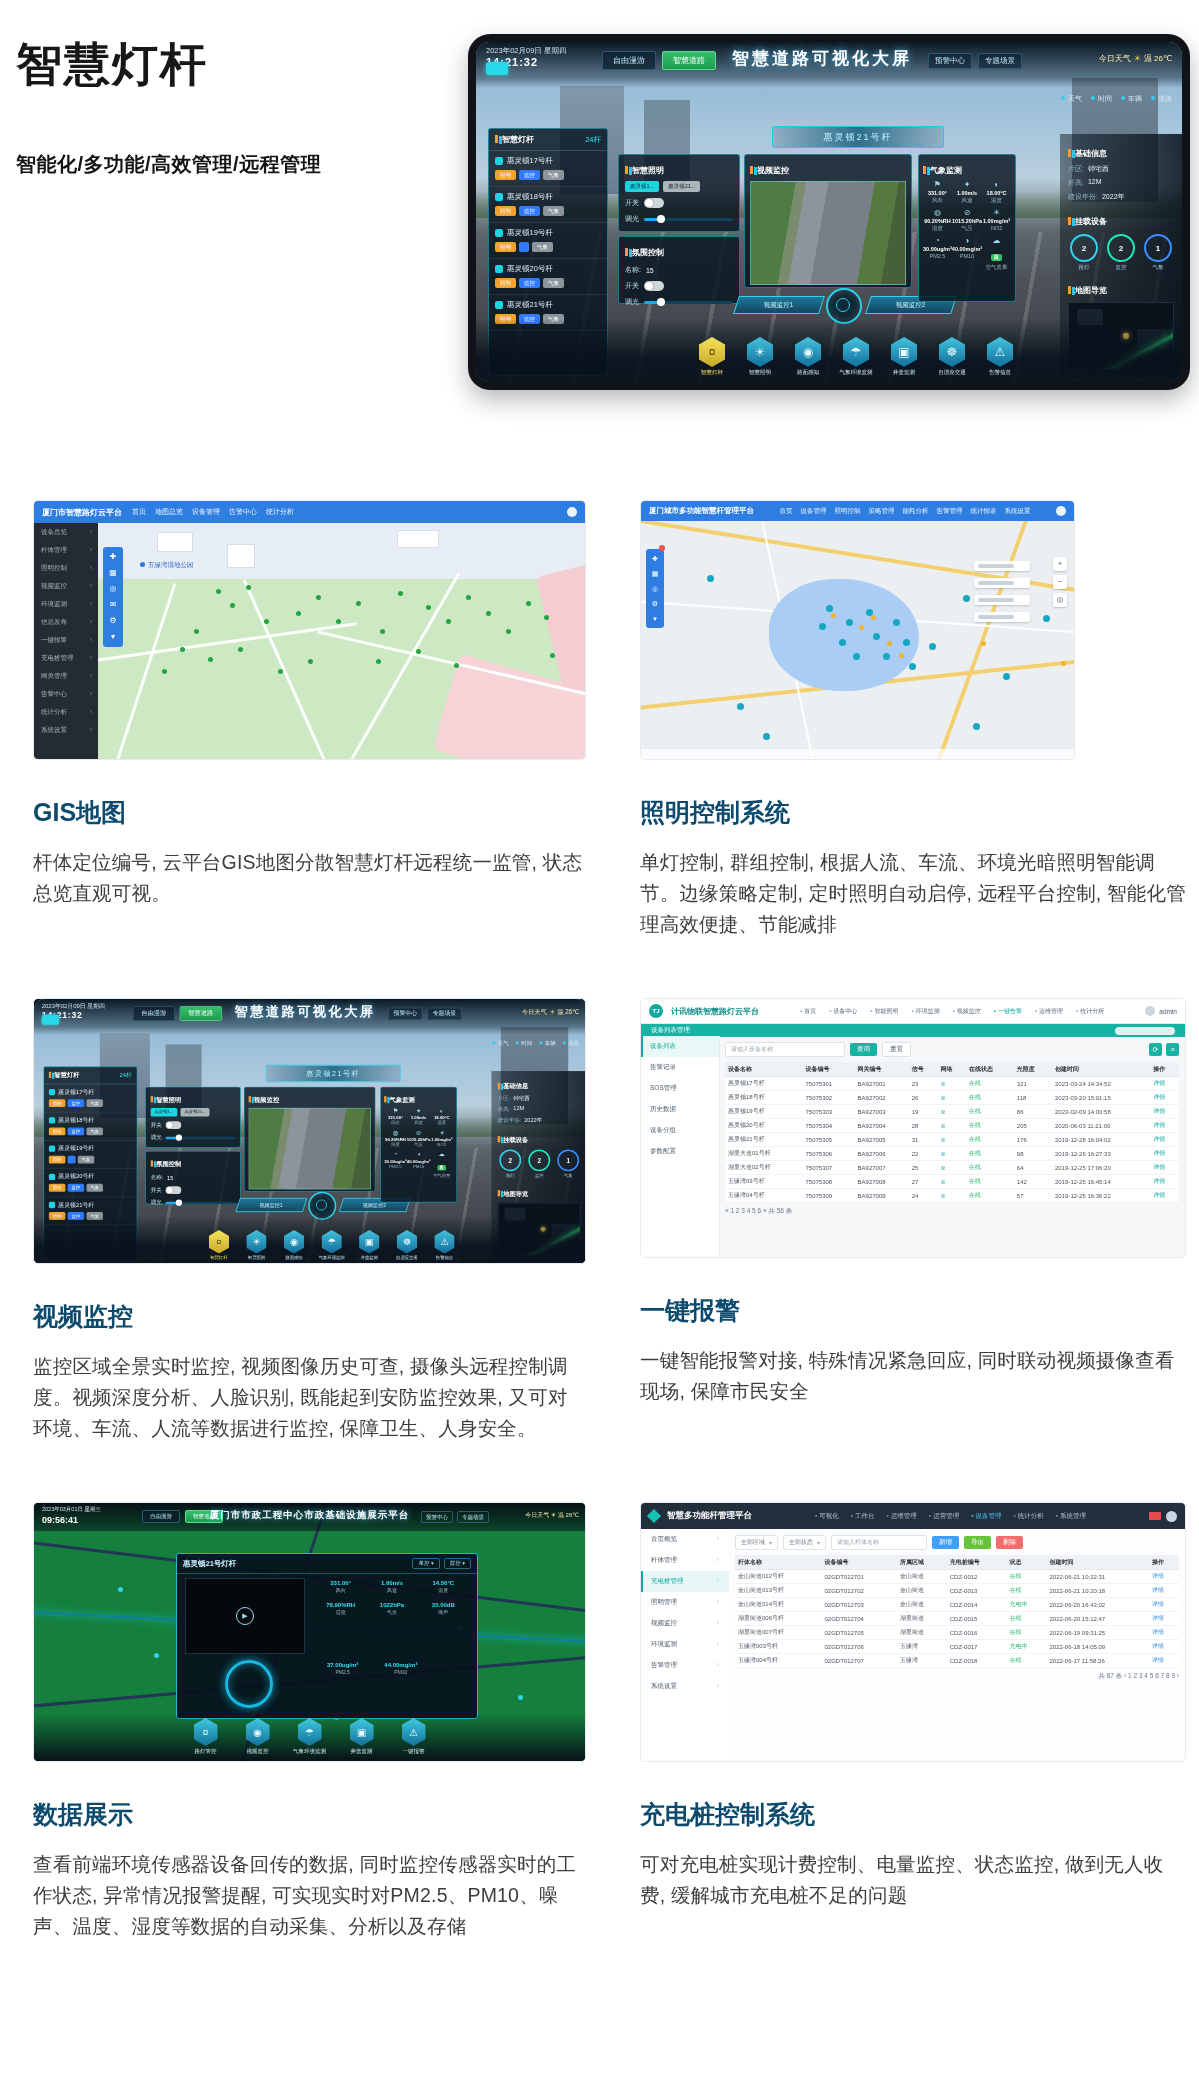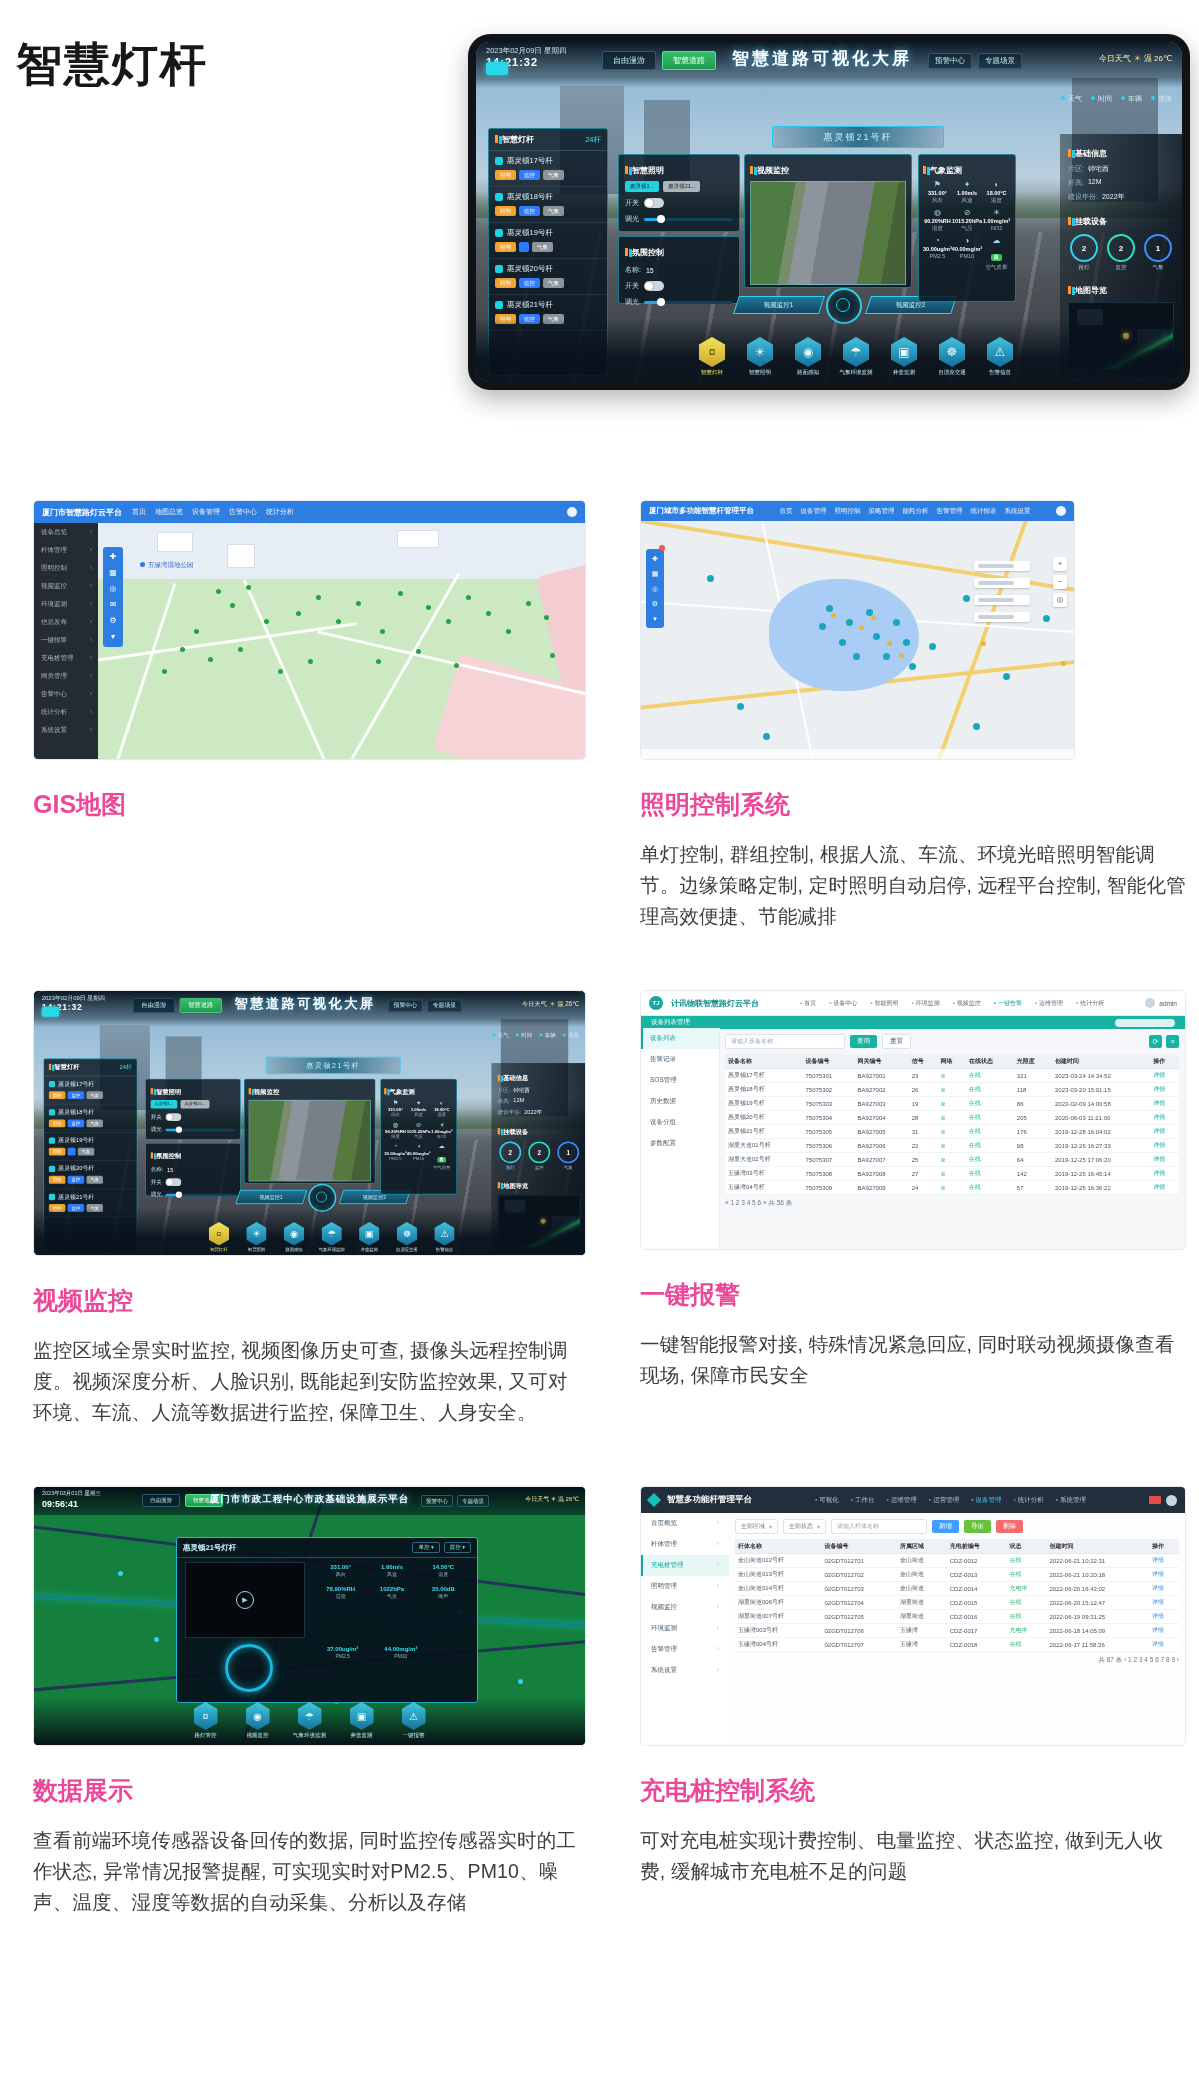--- a/index.html
+++ b/index.html
@@ -101,21 +101,21 @@
   
   .dockbar{position:absolute;left:0;right:0;bottom:0;height:62px;background:linear-gradient(180deg,rgba(8,18,28,.05),rgba(8,18,28,.9) 62%)}
   .dock{position:absolute;left:216px;bottom:6px;display:flex;gap:8px}
   .ditem{width:40px;text-align:center}
   .hex{width:26px;height:30px;margin:0 auto;clip-path:polygon(50% 0,100% 25%,100% 75%,50% 100%,0 75%,0 25%);background:linear-gradient(180deg,rgba(70,210,240,.9),rgba(20,120,170,.9));display:flex;align-items:center;justify-content:center;font-size:12px;color:#eafcff}
   .ditem.active .hex{background:linear-gradient(180deg,#f3e35a,#caa92c);color:#5a4a00}
   .dlabel{font-size:5.5px;color:#cfeef8;margin-top:2px;white-space:nowrap}
   .ditem.active .dlabel{color:#ffe96a}
   
   .grid{position:absolute;left:33px;top:500px;width:1153px;display:grid;grid-template-columns:553px 546px;column-gap:54px;row-gap:58px}
-  .cell h2{margin:28px 0 0;font-size:25px;font-weight:bold;color:#ec4899}
+  .cell h2{margin:36px 0 0;font-size:25px;font-weight:bold;color:#0c4a6e}
   .cell p{margin:18px 0 0;font-size:19.5px;line-height:31px;color:#3d3d3d;letter-spacing:.2px}
   .shot{position:relative;overflow:hidden;border-radius:5px;border:1px solid #e7eaee;box-sizing:border-box;background:#fff}
   
   .shot-gis{width:553px;height:260px}
   .gis-nav{height:22px;background:#2e7ee2;display:flex;align-items:center;padding:0 8px;gap:10px}
   .gis-logo{color:#fff;font-size:8px;font-weight:bold;white-space:nowrap}
   .gis-menu{display:flex;gap:9px;flex:1}
   .gis-menu span{font-size:7px;color:rgba(255,255,255,.92);white-space:nowrap}
   .gis-user{width:10px;height:10px;border-radius:50%;background:#fff;opacity:.9}
   .gis-side{position:absolute;left:0;top:22px;bottom:0;width:64px;background:#252b33}
@@ -263,20 +263,21 @@
   .ch-bar .inpt{width:84px}
   .ch-tbl tbody td:nth-child(5){color:#2eb872}
   .ch-tbl tbody td:last-child{color:#3a8ee6}
   .ch-pgn{text-align:right}
 </style>
 </head>
 <body>
 
 <div class="intro">
   <h1><span>智慧灯杆</span><br></h1>
+  <div class="sub">智能化/多功能/高效管理/远程管理</div>
 </div>
 
 <div class="hero">
   <div class="bezel">
     <div class="dash-screen" id="dash-screen">
       <div class="dash-bg">
           <i class="bld b1"></i>
           <i class="bld b2"></i>
           <i class="bld b3"></i>
           <i class="trees-strip"></i>
@@ -585,20 +586,21 @@
             <span>▦</span>
             <span>◎</span>
             <span>✉</span>
             <span>⚙</span>
             <span>▾</span>
           </div>
         <span class="gz-poi">五缘湾湿地公园</span>
       </div>
     </div>
     <h2>GIS地图</h2>
+    <p>杆体定位编号, 云平台GIS地图分散智慧灯杆远程统一监管, 状态总览直观可视。</p>
   </div>
 
   <div class="cell">
     <div class="shot shot-lt">
       <div class="lt-nav">
         <span class="lt-logo">厦门城市多功能智慧杆管理平台</span>
         <div class="lt-menu">
             <span>首页</span>
             <span>设备管理</span>
             <span>照明控制</span>

